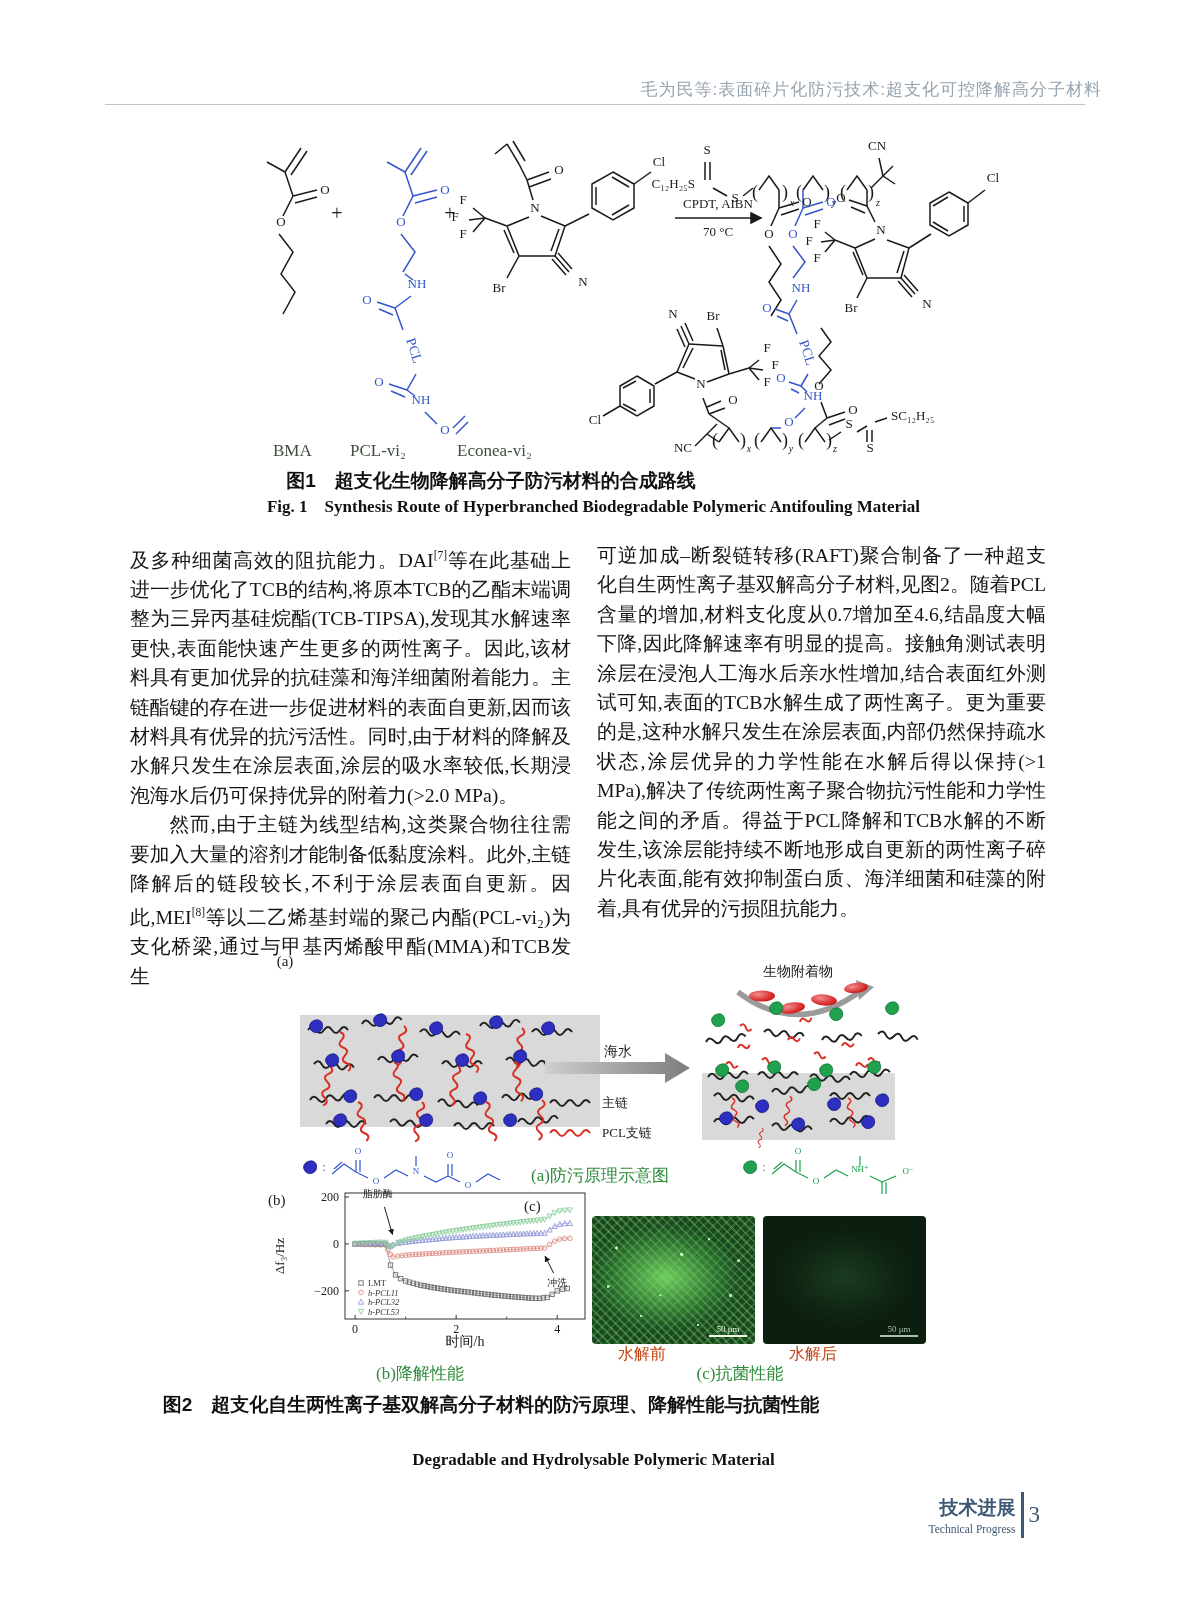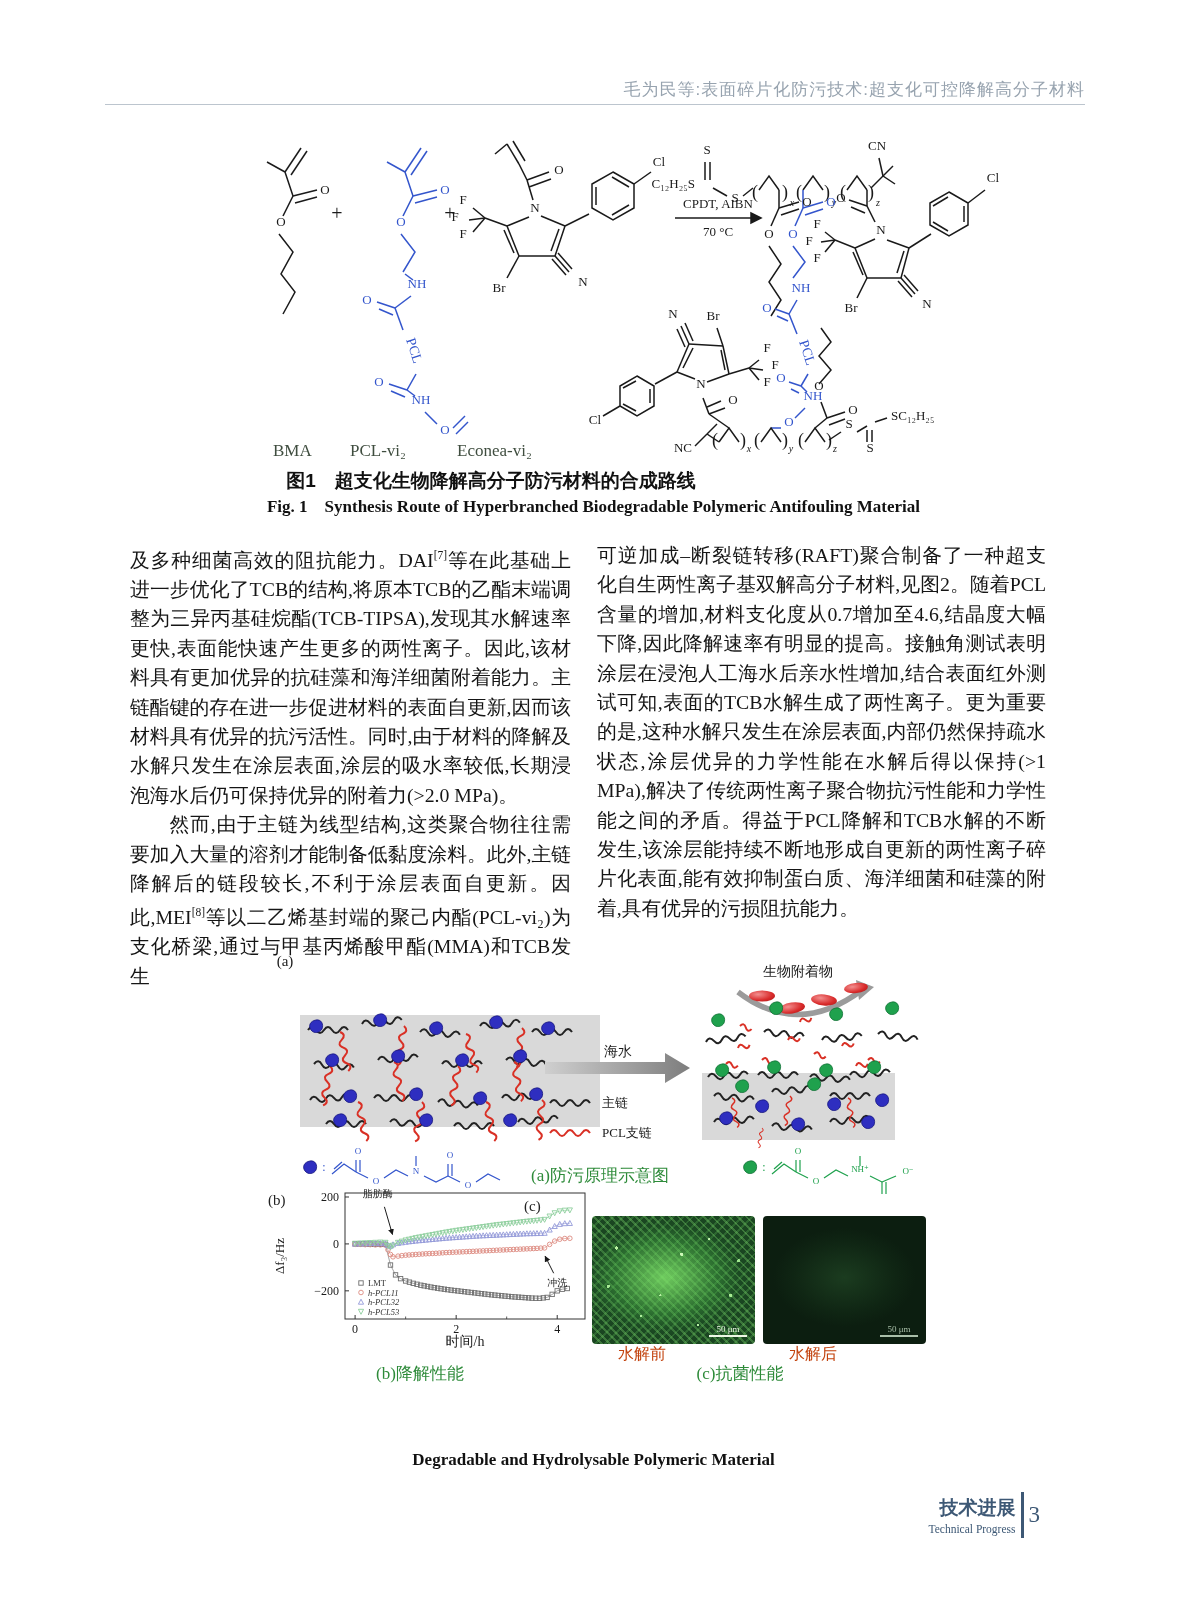--- a/index.html
+++ b/index.html
@@ -1,18 +1,18 @@
 <!DOCTYPE html>
 <html><head>
 <meta charset="utf-8">
 <style>
   html,body{margin:0;padding:0;background:#f2f2f2;}
   .page{position:relative;width:1187px;height:1600px;background:#ffffff;margin:0 auto;
         font-family:"Liberation Serif","DejaVu Serif",serif;color:#151515;overflow:hidden;}
-  .hdr{position:absolute;top:78px;left:105px;width:980px;text-align:right;color:#97a3af;
+  .hdr{position:absolute;top:78px;left:122px;width:980px;text-align:right;color:#97a3af;
        font-size:17px;letter-spacing:1px;font-family:"Liberation Sans","DejaVu Sans",sans-serif;}
   .hrule{position:absolute;top:104px;left:105px;width:980px;border-top:1.5px solid #bcc5ce;}
   svg text{font-family:"Liberation Serif","DejaVu Serif",serif;}
   .f1svg{position:absolute;left:115px;top:122px;}
   .mono-label{position:absolute;top:441px;color:#3f4d3f;font-size:17px;}
   .cap-zh{position:absolute;left:0;width:982px;text-align:center;font-weight:700;font-size:19px;
           color:#111;font-family:"Liberation Sans","DejaVu Sans",sans-serif;}
   .cap-en{position:absolute;left:0;width:1187px;text-align:center;font-weight:700;font-size:17px;color:#111;}
   .col{position:absolute;top:541px;font-size:19.8px;line-height:29.4px;text-align:justify;}
   .col p{margin:0;}
@@ -819,20 +819,21 @@
   <div class="micro micro-dark" style="left:731px;top:1216px;">
     <div class="sbar">
       <div>50 μm</div>
         <div class="ln"></div>
     </div>
   </div>
   <div class="imglab" style="left:582px;top:1344px;">水解前</div>
   <div class="imglab" style="left:753px;top:1344px;">水解后</div>
   <div class="subcap" style="top:1362px;left:600px;width:280px;">(c)抗菌性能</div>
 
+  <div class="cap-zh" style="top:1392px;">图2　超支化自生两性离子基双解高分子材料的防污原理、降解性能与抗菌性能</div>
   <div class="cap-en" style="top:1450px;">Degradable and Hydrolysable Polymeric Material</div>
 
   <div class="footer">
     <div>
       <div class="zh">技术进展</div>
       <div class="en">Technical Progress</div>
     </div>
     <div class="bar"></div>
     <div class="pg">3</div>
   </div>

